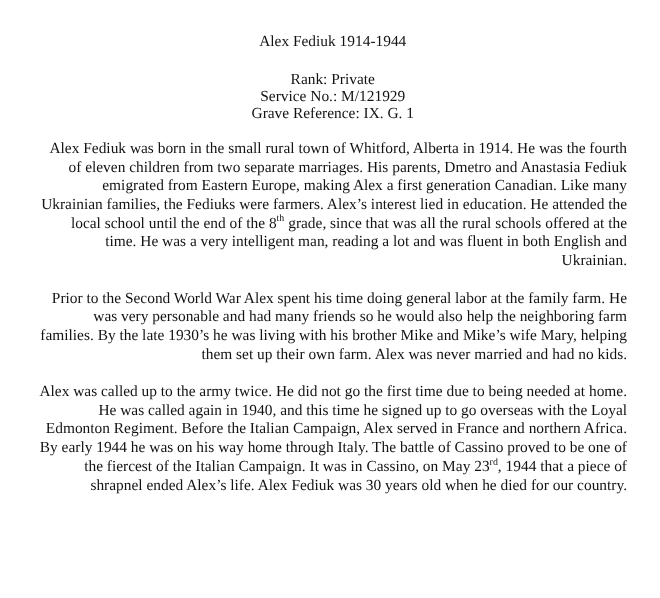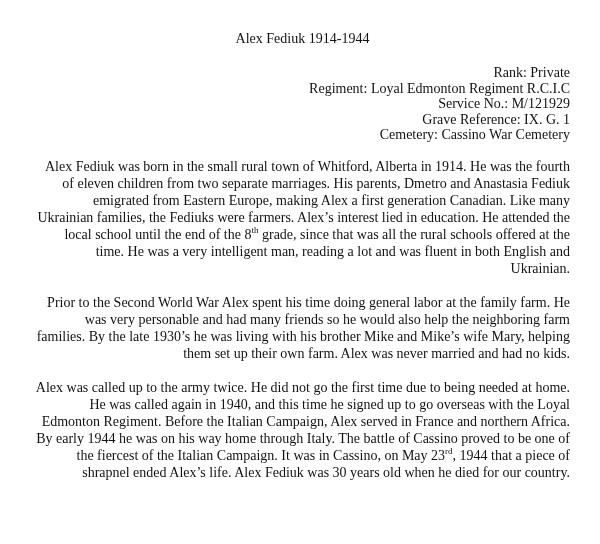--- a/index.html
+++ b/index.html
@@ -23,21 +23,21 @@
     background: #ffffff;
   }
   .doc-title {
     font-size: 14px;
     font-weight: normal;
     text-align: center;
     margin: 0 0 0 0;
     line-height: 17px;
   }
   .service-record {
-    text-align: right;
+    text-align: center;
     font-size: 14px;
     line-height: 15.5px;
     margin-top: 18px;
   }
   .sr-line {
     white-space: nowrap;
   }
   .doc-body {
     margin-top: 15px;
     font-size: 14px;
@@ -55,24 +55,22 @@
 </style>
 </head>
 <body>
 
 <div class="page">
 
   <h1 class="doc-title">Alex Fediuk 1914-1944</h1>
 
   <div class="service-record">
     <div class="sr-line">Rank: Private</div>
-    <div class="sr-line">Regiment: Loyal Edmonton Regiment R.C.I.C</div>
     <div class="sr-line">Service No.: M/121929</div>
     <div class="sr-line">Grave Reference: IX. G. 1</div>
-    <div class="sr-line">Cemetery: Cassino War Cemetery</div>
   </div>
 
   <div class="doc-body">
 
     <p><span>Alex Fediuk was born in the small rural town of Whitford, Alberta in 1914. He was the fourth of eleven children from two separate marriages. His parents, Dmetro and Anastasia Fediuk emigrated from Eastern Europe, making Alex a first generation Canadian. Like many Ukrainian families, the Fediuks were farmers. Alex’s interest lied in education. He attended the local school until the end of the 8</span><sup class="ord">th</sup><span> grade, since that was all the rural schools offered at the time.  He was a very intelligent man, reading a lot and was fluent in both English and Ukrainian.</span></p>
 
     <p><span>Prior to the Second World War Alex spent his time doing general labor at the family farm. He was very personable and had many friends so he would also help the neighboring farm families. By the late 1930’s he was living with his brother Mike and Mike’s wife Mary, helping them set up their own farm.  Alex was never married and had no kids.</span></p>
 
     <p><span>Alex was called up to the army twice. He did not go the first time due to being needed at home. He was called again in 1940, and this time he signed up to go overseas with the Loyal Edmonton Regiment. Before the Italian Campaign, Alex served in France and northern Africa. By early 1944 he was on his way home through Italy. The battle of Cassino proved to be one of the fiercest of the Italian Campaign. It was in Cassino, on May 23</span><sup class="ord">rd</sup><span>, 1944 that a piece of shrapnel ended Alex’s life. Alex Fediuk was 30 years old when he died for our country.</span></p>
 

